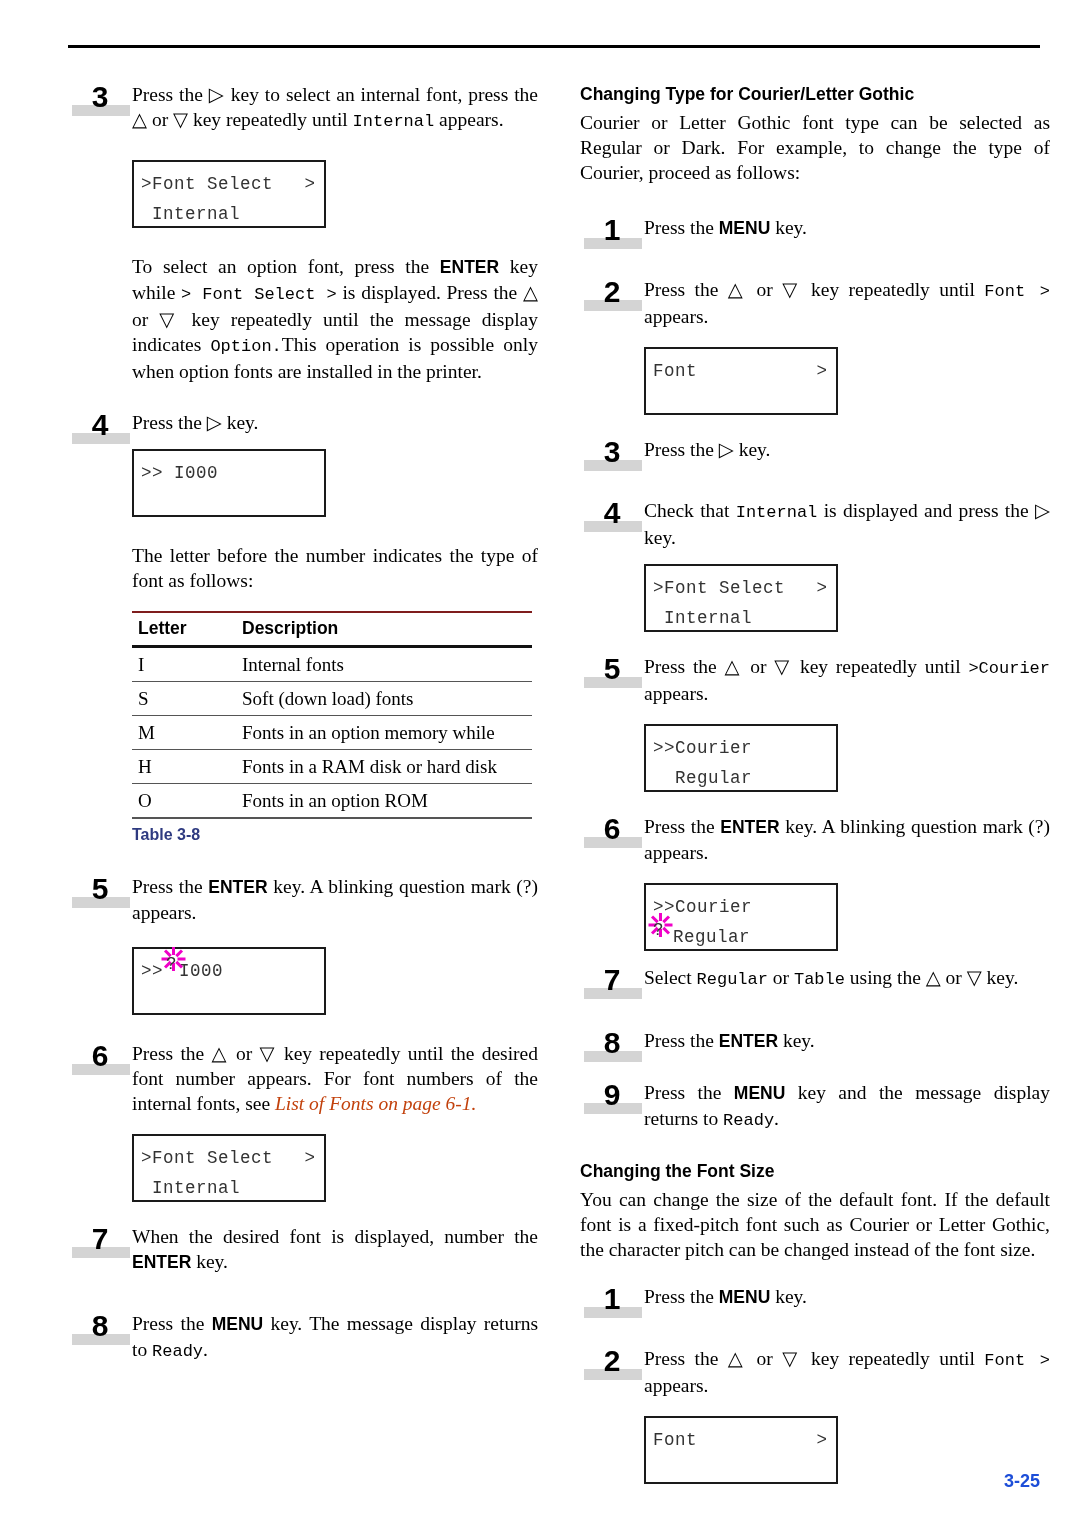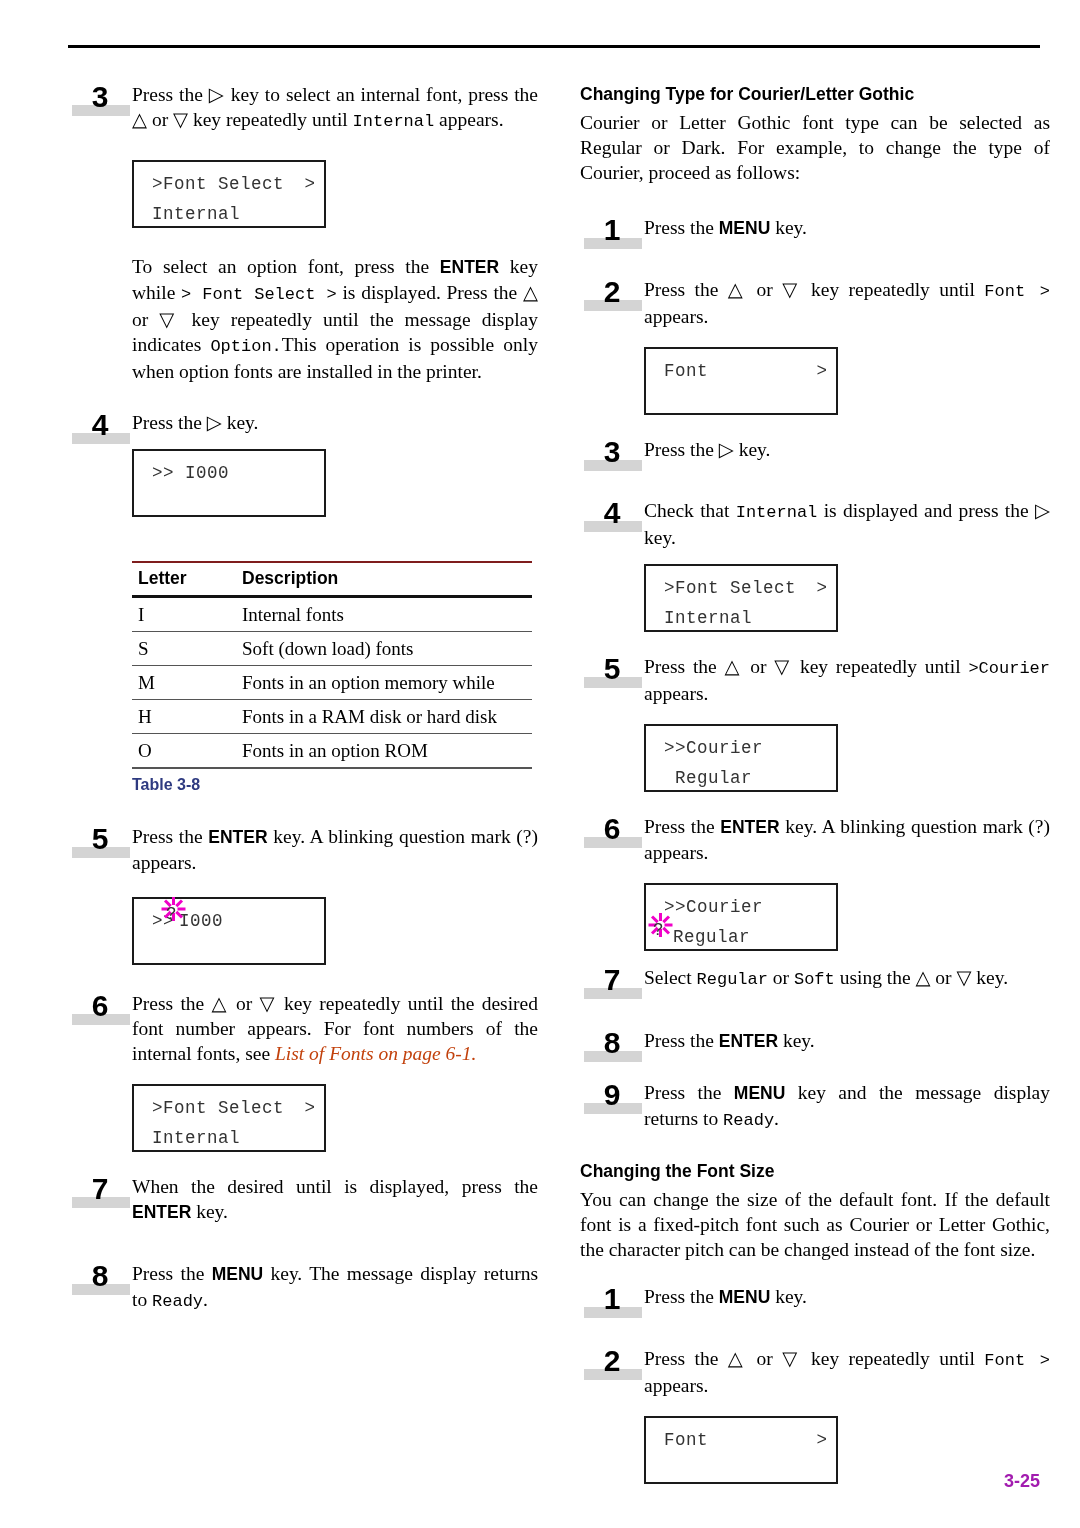--- a/index.html
+++ b/index.html
@@ -128,21 +128,21 @@
     font-family: "Liberation Mono", monospace;
     font-size: 17.5px;
     line-height: 17.5px;
     color: #333;
   }
   .lcd-line {
     position: absolute;
     white-space: pre;
     letter-spacing: 0.5px;
   }
-  .lcd-l1 { left: 18px; top: 14px; }
+  .lcd-l1 { left: 7px; top: 14px; }
   .lcd-l2 { left: 7px; top: 44px; }
   .lcd-right {
     position: absolute;
     right: 9px; top: 14px;
   }
 
   
   .blink-wrap {
     position: absolute;
     width: 26px; height: 26px;
@@ -199,21 +199,21 @@
     color: #2e3a80;
   }
 
   
   .page-num {
     position: absolute;
     right: 40px; bottom: 36px;
     font-family: "Liberation Sans", sans-serif;
     font-weight: bold;
     font-size: 18px;
-    color: #a21caf;
+    color: #1d4ed8;
   }
   .sp14 { height: 14px; }
   .sp18 { height: 18px; }
   .sp22 { height: 22px; }
   .sp26 { height: 26px; }
   .sp30 { height: 30px; }
   .sp36 { height: 36px; }
 </style>
 </head>
 <body>
@@ -262,20 +262,21 @@
 
   <div class="sp14"></div>
 
   <div class="lcd">
     <span class="lcd-line lcd-l1">&gt;&gt; I000</span>
     <span class="lcd-line lcd-l2"></span>
   </div>
 
   <div class="sp26"></div>
 
+  <div class="para para-indent">The letter before the number indicates the type of font as follows:</div>
 
   <div class="sp18"></div>
 
   <table class="tbl">
     <thead>
       <tr class="hdr">
         <th class="c-letter">Letter</th>
         <th>Description</th>
       </tr>
     </thead>
@@ -355,21 +356,21 @@
   </div>
 
   <div class="sp22"></div>
 
   <div class="step">
     <div class="step-num">
       <span class="bar"></span>
       <span class="digit">7</span>
     </div>
     <div class="step-body">
-      <span>When the desired until is displayed, press the </span><span class="bold-sans">ENTER</span><span> key.</span>
+      <span>When the desired font is displayed, number the </span><span class="bold-sans">ENTER</span><span> key.</span>
     </div>
   </div>
 
   <div class="sp36"></div>
 
   <div class="step">
     <div class="step-num">
       <span class="bar"></span>
       <span class="digit">8</span>
     </div>
@@ -499,21 +500,21 @@
   </div>
 
   <div class="sp14"></div>
 
   <div class="step">
     <div class="step-num">
       <span class="bar"></span>
       <span class="digit">7</span>
     </div>
     <div class="step-body">
-      <span>Select </span><span class="mono">Regular</span><span> or </span><span class="mono">Soft</span><span> using the </span><span>△</span><span> or </span><span>▽</span><span> key.</span>
+      <span>Select </span><span class="mono">Regular</span><span> or </span><span class="mono">Table</span><span> using the </span><span>△</span><span> or </span><span>▽</span><span> key.</span>
     </div>
   </div>
 
   <div class="sp36"></div>
 
   <div class="step">
     <div class="step-num">
       <span class="bar"></span>
       <span class="digit">8</span>
     </div>

